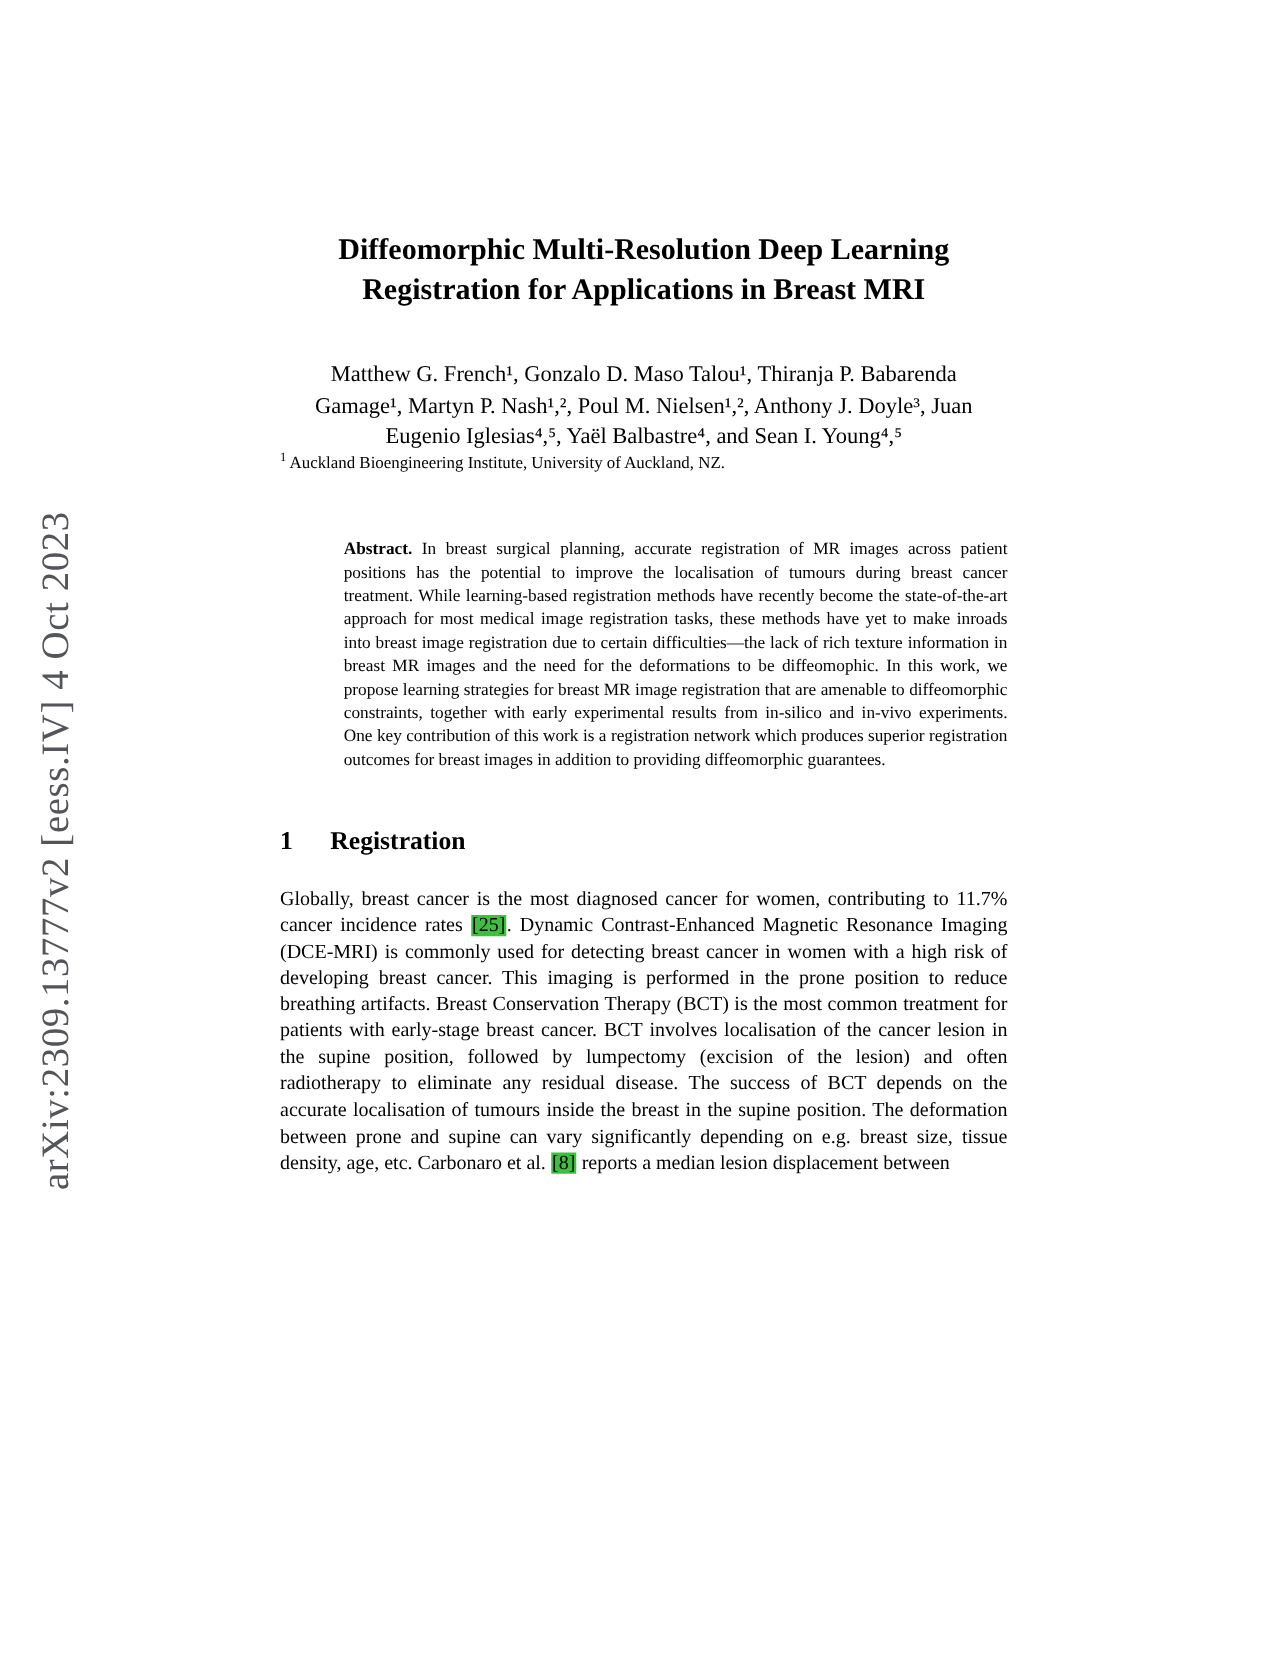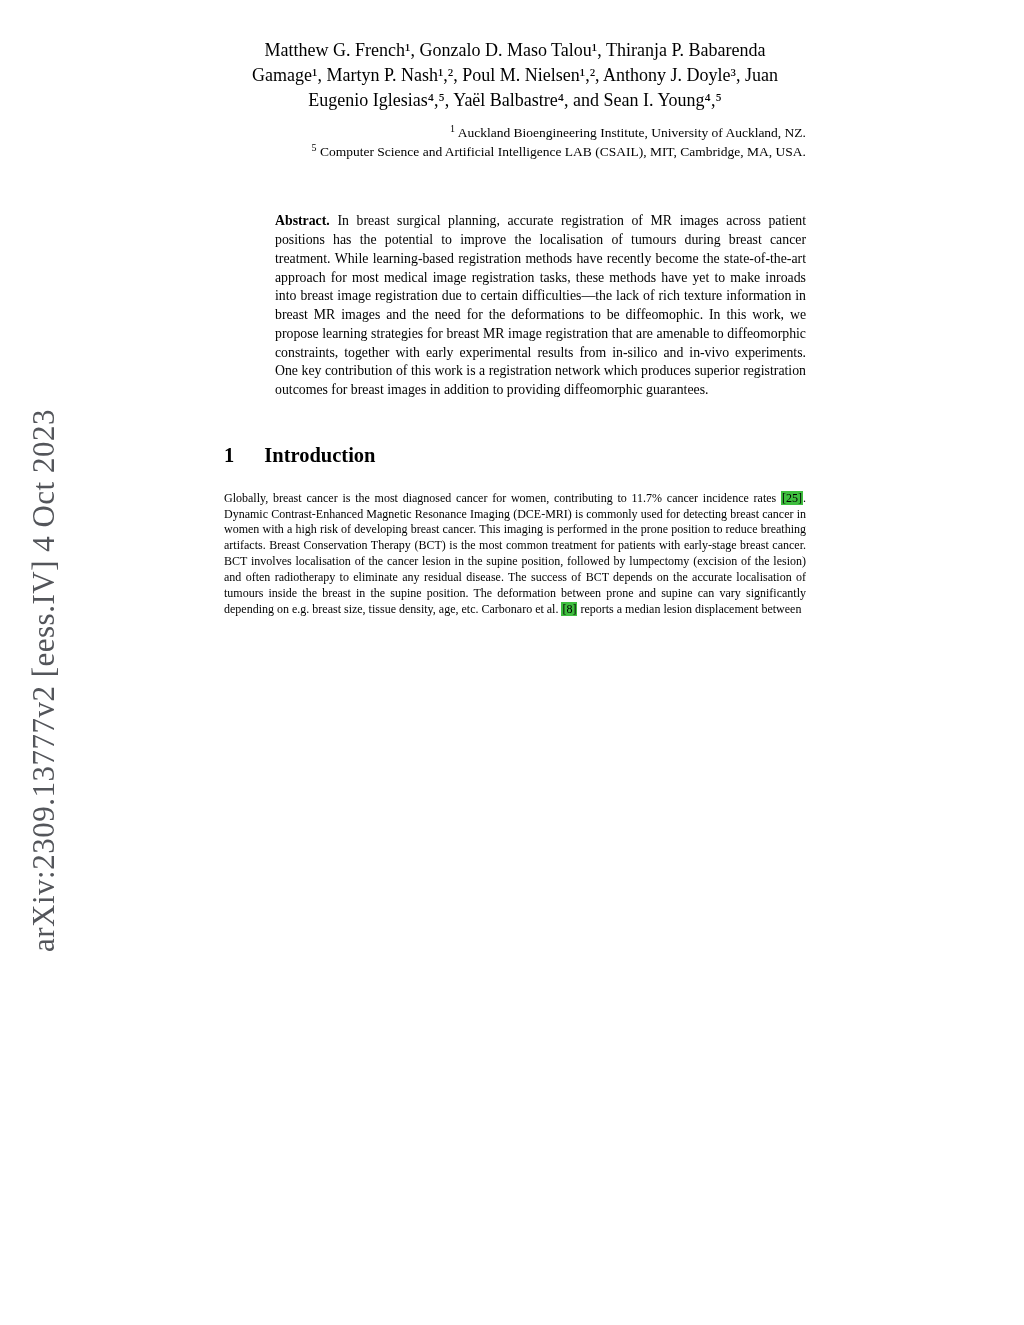--- a/index.html
+++ b/index.html
@@ -23,72 +23,72 @@
   .content { position: absolute; left: 224px; top: 0; width: 582px; }
   .title {
     margin-top: 184px; text-align: center;
     font-size: 24px; font-weight: bold; line-height: 1.35;
   }
   .authors {
     margin-top: 38px; text-align: center;
     font-size: 18px; line-height: 1.38; padding: 0 6px;
   }
   .affiliations {
-    margin-top: 12px; font-size: 13.5px; line-height: 1.4;
-    text-align: right;
+    margin-top: 0; font-size: 13.5px; line-height: 1.4;
+    text-align: left;
   }
   .affil sup { font-size: 10px; line-height: 0; }
   .abstract {
     margin-top: 50px; margin-left: 51px; 
     font-size: 13.8px; line-height: 1.36; text-align: justify;
   }
   .abs-label { font-weight: bold; }
   .section-heading {
     margin-top: 44px; font-size: 20.5px; font-weight: bold;
     display: flex; align-items: baseline;
   }
   .sec-num { margin-right: 30px; }
   .body-text {
-    margin-top: 24px; font-size: 12px; line-height: 1.32;
+    margin-top: 24px; font-size: 16px; line-height: 1.32;
     text-align: justify;
   }
   .cite {
     background: #3fbf3f; color: #000; text-decoration: none;
     padding: 0 1px; cursor: pointer;
   }
 </style>
 </head>
 <body>
 
 <div class="page">
 
   <div class="arxiv-sidebar">arXiv:2309.13777v2 [eess.IV] 4 Oct 2023</div>
 
   <main class="content">
 
+    <h1 class="title">
+      <span>Diffeomorphic Multi-Resolution Deep Learning</span><br>
+      <span>Registration for Applications in Breast MRI</span>
+    </h1>
 
     <p class="authors">Matthew G. French¹, Gonzalo D. Maso Talou¹, Thiranja P. Babarenda Gamage¹, Martyn P. Nash¹,², Poul M. Nielsen¹,², Anthony J. Doyle³, Juan Eugenio Iglesias⁴,⁵, Yaël Balbastre⁴, and Sean I. Young⁴,⁵</p>
 
     <div class="affiliations">
       <div class="affil">
         <sup>1</sup>
         <span>Auckland Bioengineering Institute, University of Auckland, NZ.</span>
-      </div>
-      <div class="affil">
-        <sup>5</sup>
-        <span>Computer Science and Artificial Intelligence LAB (CSAIL), MIT, Cambridge, MA, USA.</span>
       </div>
     </div>
 
     <div class="abstract">
       <span class="abs-label">Abstract.</span><span> In breast surgical planning, accurate registration of MR images across patient positions has the potential to improve the localisation of tumours during breast cancer treatment. While learning-based registration methods have recently become the state-of-the-art approach for most medical image registration tasks, these methods have yet to make inroads into breast image registration due to certain difficulties—the lack of rich texture information in breast MR images and the need for the deformations to be diffeomophic. In this work, we propose learning strategies for breast MR image registration that are amenable to diffeomorphic constraints, together with early experimental results from in-silico and in-vivo experiments. One key contribution of this work is a registration network which produces superior registration outcomes for breast images in addition to providing diffeomorphic guarantees.</span>
     </div>
 
     <h2 class="section-heading">
       <span class="sec-num">1</span>
-      <span>Introduction</span>
+      <span>Registration</span>
     </h2>
 
     <p class="body-text"><span>Globally, breast cancer is the most diagnosed cancer for women, contributing to 11.7% cancer incidence rates </span><a class="cite">[25]</a><span>. Dynamic Contrast-Enhanced Magnetic Resonance Imaging (DCE-MRI) is commonly used for detecting breast cancer in women with a high risk of developing breast cancer. This imaging is performed in the prone position to reduce breathing artifacts. Breast Conservation Therapy (BCT) is the most common treatment for patients with early-stage breast cancer. BCT involves localisation of the cancer lesion in the supine position, followed by lumpectomy (excision of the lesion) and often radiotherapy to eliminate any residual disease. The success of BCT depends on the accurate localisation of tumours inside the breast in the supine position. The deformation between prone and supine can vary significantly depending on e.g. breast size, tissue density, age, etc. Carbonaro et al. </span><a class="cite">[8]</a><span> reports a median lesion displacement between</span></p>
 
   </main>
 
 </div>
 
 </body></html>

